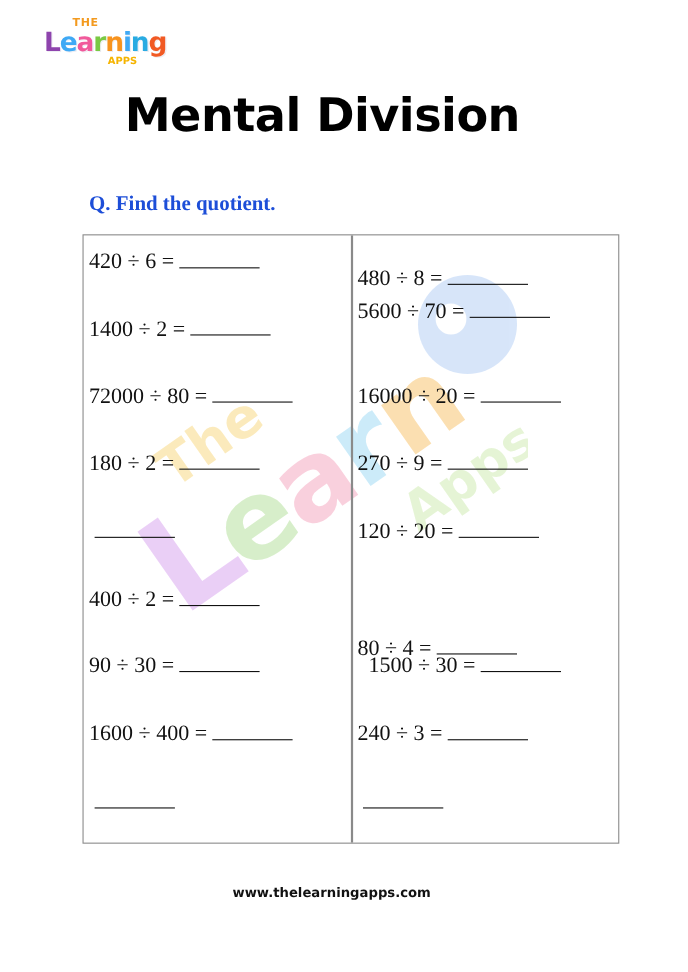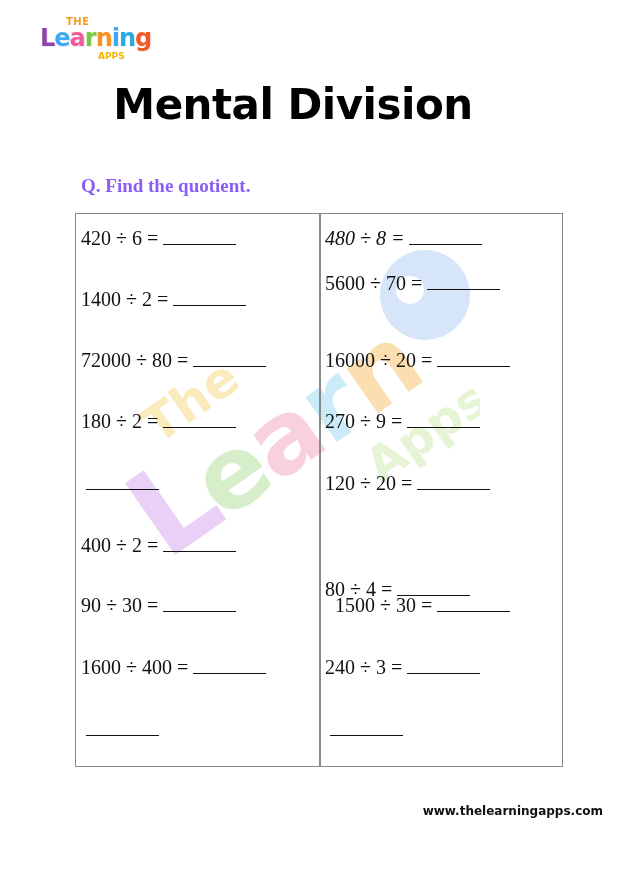--- a/index.html
+++ b/index.html
@@ -8,31 +8,31 @@
 
     .logo { position: absolute; left: 40px; top: 16px; width: 108px; height: 48px; }
     .logo .the { position: absolute; left: 26px; top: 0px; font: bold 10px "DejaVu Sans", sans-serif; color: #f39a1f; letter-spacing: 0.5px; }
     .logo .learning { position: absolute; left: 0px; top: 8px; font: bold 24px "DejaVu Sans", sans-serif; letter-spacing: -1px; white-space: nowrap; }
     .logo .learning span { text-shadow: 0 0 2px #fff, 1px 1px 0 #e8e8f0; }
     .logo .apps { position: absolute; left: 58px; top: 35px; font: bold 9px "DejaVu Sans", sans-serif; color: #f5b400; }
 
     .title { position: absolute; left: 0; width: 586px; top: 80px; text-align: center;
              font: bold 42px "DejaVu Sans", sans-serif; letter-spacing: -0.5px; color: #000; }
 
-    .instruction { position: absolute; left: 81px; top: 175px; font: bold 19px "Liberation Serif", serif; color: #8b5cf6; }
+    .instruction { position: absolute; left: 81px; top: 175px; font: bold 19px "Liberation Serif", serif; color: #1d4ed8; }
 
     .box { position: absolute; left: 75px; top: 213px; width: 488px; height: 554px; border: 1.5px solid #8a8a8a; }
     .divider { position: absolute; left: 243px; top: 0; width: 1.5px; height: 100%; background: #8a8a8a; }
 
     .watermark { position: absolute; left: 80px; top: 225px; width: 400px; height: 440px; opacity: 0.35; pointer-events: none; }
 
     .problem { position: absolute; font: 20px "Liberation Serif", serif; color: #111; white-space: nowrap; }
     .problem .blank { display: inline-block; width: 73px; border-bottom: 1.5px solid #111; margin-left: 5px; height: 16px; vertical-align: baseline; }
 
-    .footer { position: absolute; left: 0; width: 603px; top: 804px; text-align: right;
+    .footer { position: absolute; left: 0; width: 603px; top: 804px; text-align: center;
               font: bold 12px "DejaVu Sans", sans-serif; color: #111; }
   </style>
 </head>
 <body>
 
 <div class="logo">
   <span class="the">THE</span>
   <span class="learning">
     <span style="color:#8e44ad">L</span><span style="color:#3fa9f5">e</span><span style="color:#f15a9b">a</span><span style="color:#7ac943">r</span><span style="color:#f7931e">n</span><span style="color:#3fa9f5">i</span><span style="color:#29abe2">n</span><span style="color:#f15a24">g</span>
   </span>
@@ -82,21 +82,21 @@
 <div class="problem" style="left:81px;top:594px;">
   <span>90 ÷ 30 =</span><span class="blank"></span>
 </div>
 <div class="problem" style="left:81px;top:656px;">
   <span>1600 ÷ 400 =</span><span class="blank"></span>
 </div>
 <div class="problem" style="left:81px;top:718px;">
   <span class="blank"></span>
 </div>
 
-<div class="problem" style="left:325px;top:227px;font-style:italic;">
+<div class="problem" style="left:325px;top:242px;">
   <span>480 ÷ 8 =</span><span class="blank"></span>
 </div>
 <div class="problem" style="left:325px;top:272px;">
   <span>5600 ÷ 70 =</span><span class="blank"></span>
 </div>
 <div class="problem" style="left:325px;top:349px;">
   <span>16000 ÷ 20 =</span><span class="blank"></span>
 </div>
 <div class="problem" style="left:325px;top:410px;">
   <span>270 ÷ 9 =</span><span class="blank"></span>

